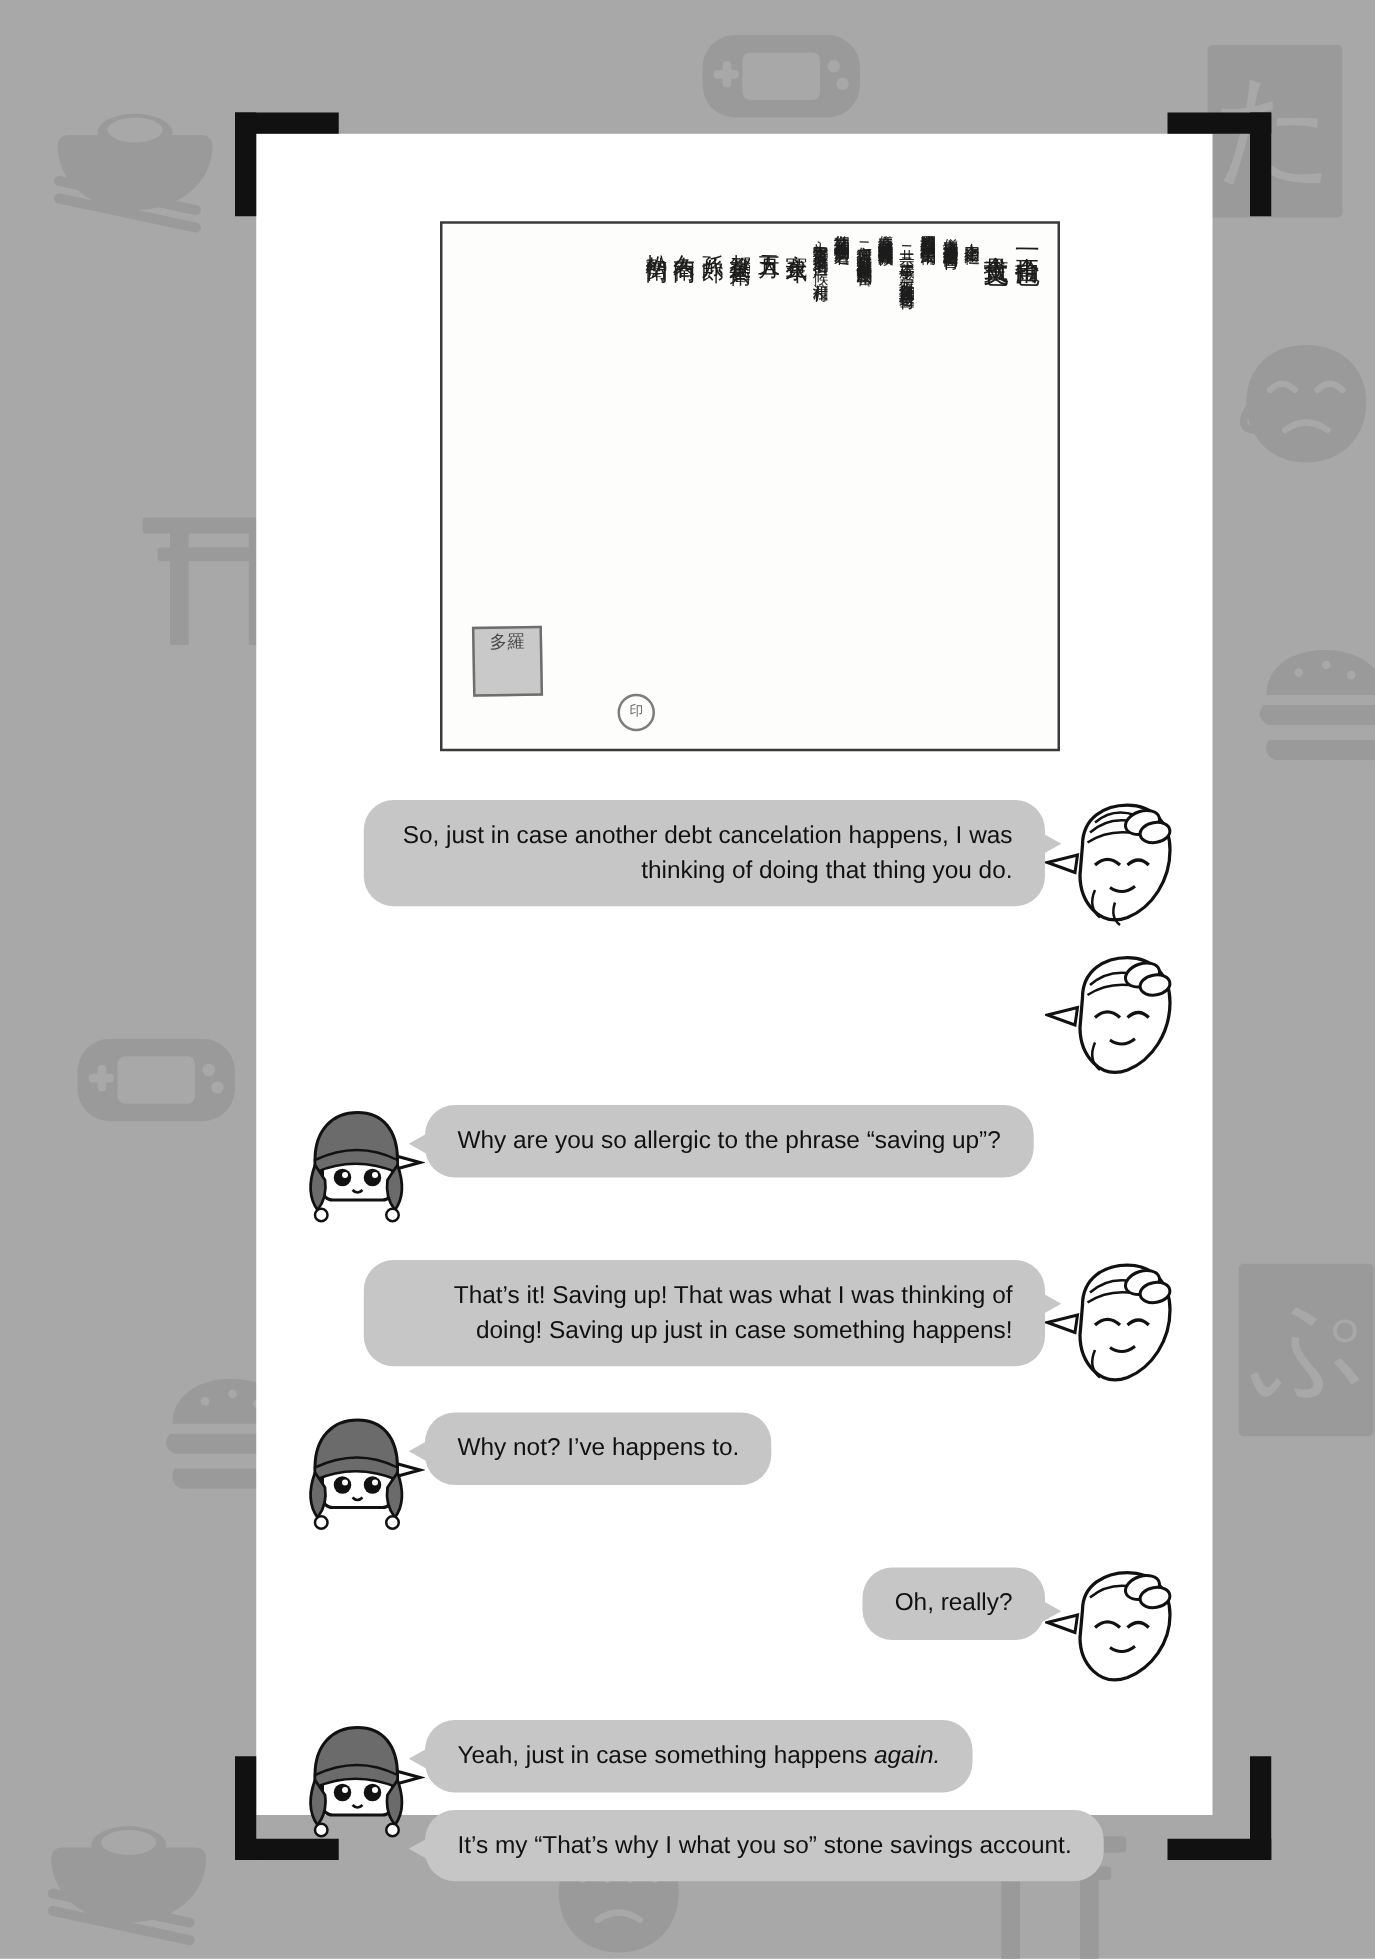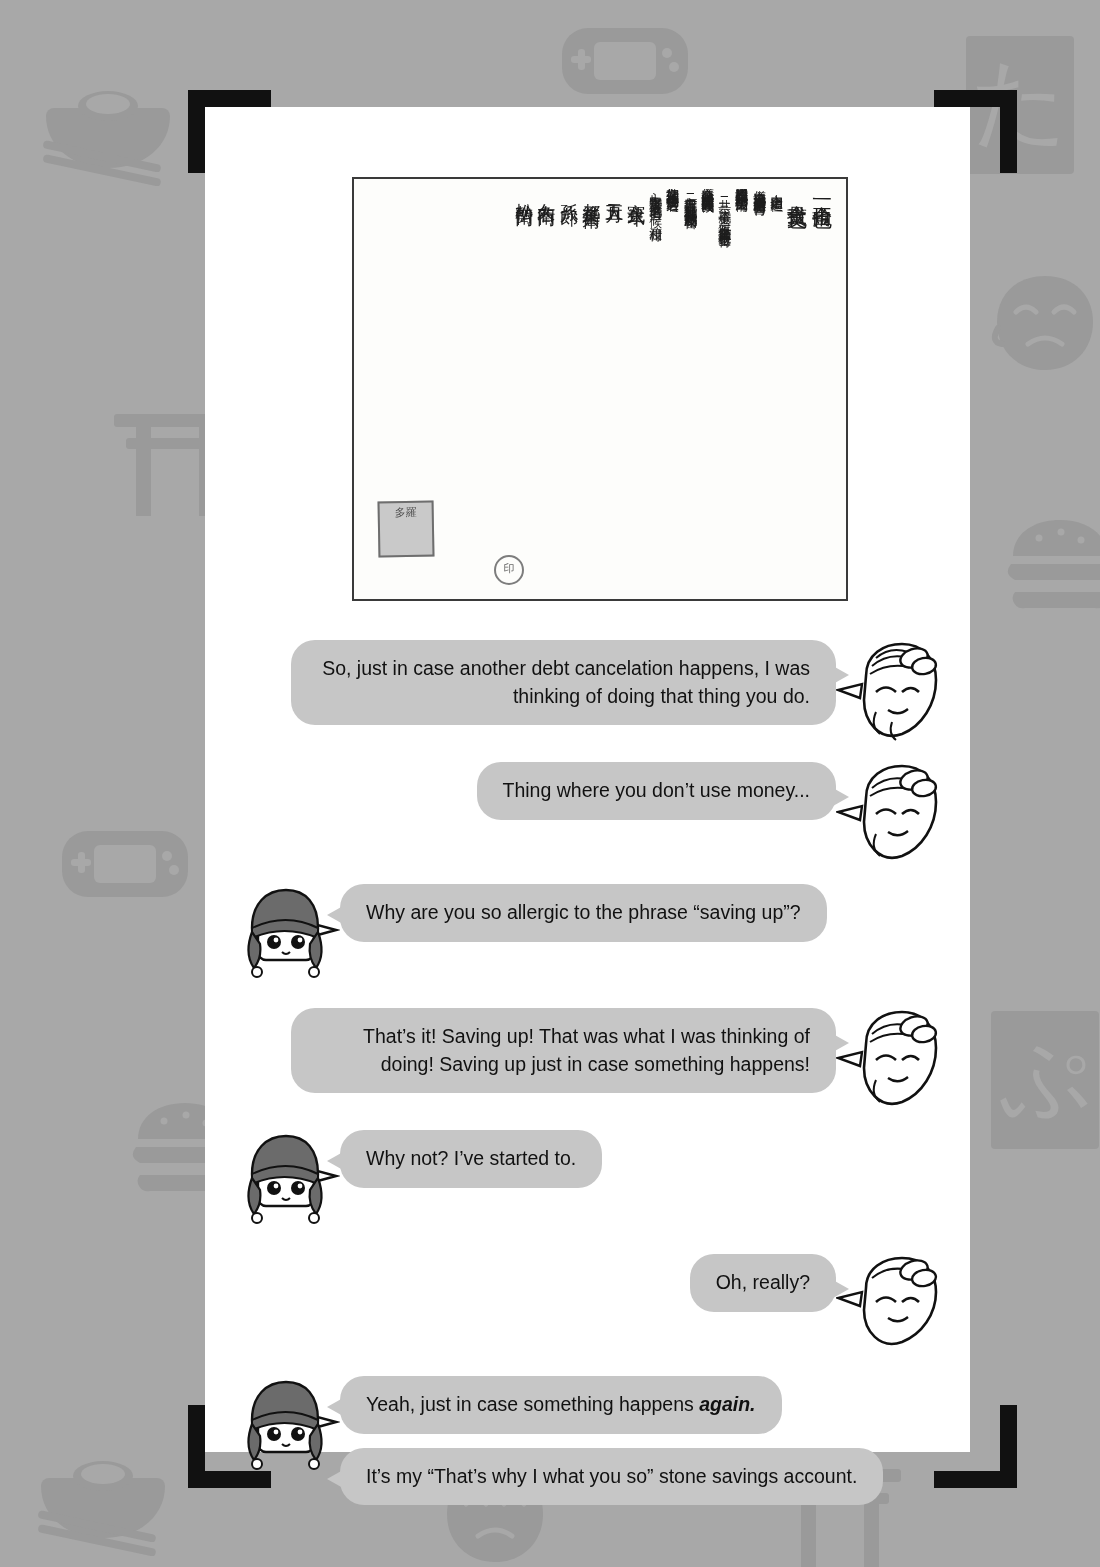--- a/index.html
+++ b/index.html
@@ -87,21 +87,21 @@
   .doc-seal {
     position: absolute;
     left: 24px;
     bottom: 42px;
     width: 56px;
     height: 56px;
     border: 2px solid #6e6e6e;
     background: #c9c9c9;
     color: #4a4a4a;
     font-family: "DejaVu Serif", serif;
-    font-size: 11px;
+    font-size: 14px;
     line-height: 1.05;
     text-align: center;
     padding-top: 4px;
     box-sizing: border-box;
     transform: rotate(-1deg);
   }
   .doc-seal-round {
     position: absolute;
     left: 140px;
     bottom: 14px;
@@ -160,21 +160,21 @@
     position: absolute;
     left: -13px;
     top: 22px;
     width: 0; height: 0;
     border-right: 16px solid #c6c6c6;
     border-top: 9px solid transparent;
     border-bottom: 9px solid transparent;
   }
   .bubble em {
     font-style: italic;
-    font-weight: bold;
+    font-weight: normal;
   }
 
   
   .avatar {
     width: 108px;
     min-width: 108px;
     height: 104px;
     position: relative;
   }
   .avatar svg { display: block; }
@@ -327,21 +327,20 @@
         <path d="M66 52 q9 -8 17 0" stroke="#111" stroke-width="2.6" fill="none"></path>
         <path d="M52 70 q10 7 20 -1" stroke="#111" stroke-width="2.4" fill="none"></path>
         <path d="M40 72 q-6 14 4 22" stroke="#111" stroke-width="2" fill="none"></path>
         <path d="M56 82 q-4 12 4 18" stroke="#111" stroke-width="2" fill="none"></path>
       </svg>
     </div>
   </div>
 
   <div class="chat-row right">
     <div class="group-stack right">
-      <div class="bubble tail-right">Thing where you don’t use money...</div>
     </div>
     <div class="avatar" style="margin-top:0;">
       <svg width="108" height="104" viewBox="0 0 108 104">
         <path d="M24 58 L2 50 L26 44 Z" fill="#fff" stroke="#111" stroke-width="2.4"></path>
         <path d="M30 36 c0 -22 18 -32 36 -32 c20 0 34 14 34 36 c0 24 -14 46 -34 54 c-22 8 -38 -12 -38 -34 z" fill="#fff" stroke="#111" stroke-width="2.6"></path>
         <path d="M36 26 q18 -16 44 -6" stroke="#111" stroke-width="2" fill="none"></path>
         <path d="M34 34 q22 -14 50 -4" stroke="#111" stroke-width="2" fill="none"></path>
         <ellipse cx="78" cy="18" rx="14" ry="9" fill="#fff" stroke="#111" stroke-width="2.4" transform="rotate(-18 78 18)"></ellipse>
         <ellipse cx="88" cy="26" rx="12" ry="8" fill="#fff" stroke="#111" stroke-width="2.4" transform="rotate(-10 88 26)"></ellipse>
         <path d="M40 52 q10 -9 20 0" stroke="#111" stroke-width="2.6" fill="none"></path>
@@ -402,21 +401,21 @@
         <circle cx="66" cy="56" r="7" fill="#111"></circle>
         <circle cx="44" cy="54" r="2.4" fill="#fff"></circle>
         <circle cx="68" cy="54" r="2.4" fill="#fff"></circle>
         <path d="M50 66 q4 4 8 0" stroke="#111" stroke-width="2" fill="none"></path>
         <path d="M20 46 q-8 22 2 36 q8 -10 6 -24z" fill="#6b6b6b" stroke="#111" stroke-width="2.2"></path>
         <path d="M86 46 q8 22 -2 36 q-8 -10 -6 -24z" fill="#6b6b6b" stroke="#111" stroke-width="2.2"></path>
         <circle cx="25" cy="86" r="5" fill="#fff" stroke="#111" stroke-width="2"></circle>
         <circle cx="82" cy="86" r="5" fill="#fff" stroke="#111" stroke-width="2"></circle>
       </svg>
     </div>
-    <div class="bubble tail-left">Why not? I’ve started to.</div>
+    <div class="bubble tail-left">Why not? I’ve happens to.</div>
   </div>
 
   <div class="chat-row right">
     <div class="bubble tail-right">Oh, really?</div>
     <div class="avatar">
       <svg width="108" height="104" viewBox="0 0 108 104">
         <path d="M24 52 L2 44 L26 38 Z" fill="#fff" stroke="#111" stroke-width="2.4"></path>
         <path d="M30 34 c0 -20 18 -30 36 -30 c20 0 34 13 34 34 c0 22 -14 42 -34 50 c-22 8 -38 -11 -38 -32 z" fill="#fff" stroke="#111" stroke-width="2.6"></path>
         <path d="M36 24 q18 -15 44 -6" stroke="#111" stroke-width="2" fill="none"></path>
         <ellipse cx="78" cy="16" rx="14" ry="9" fill="#fff" stroke="#111" stroke-width="2.4" transform="rotate(-18 78 16)"></ellipse>

